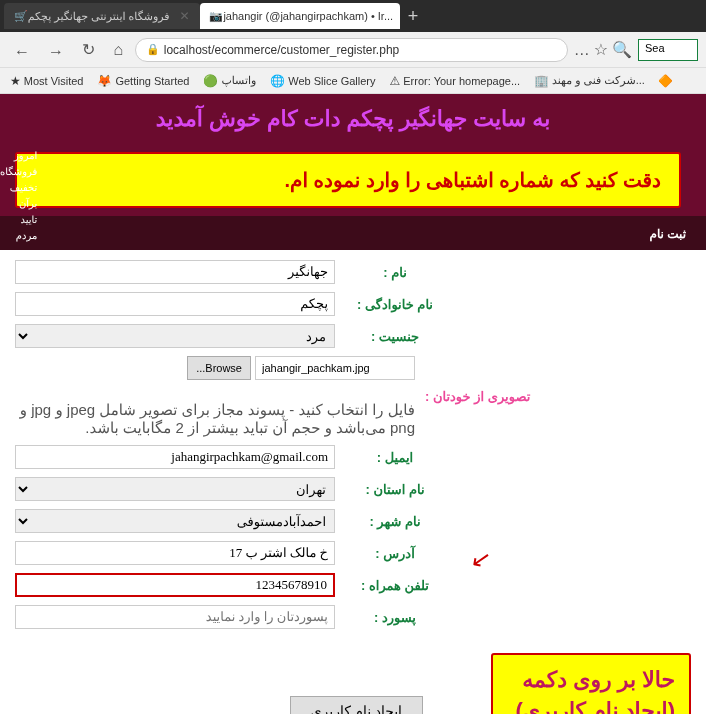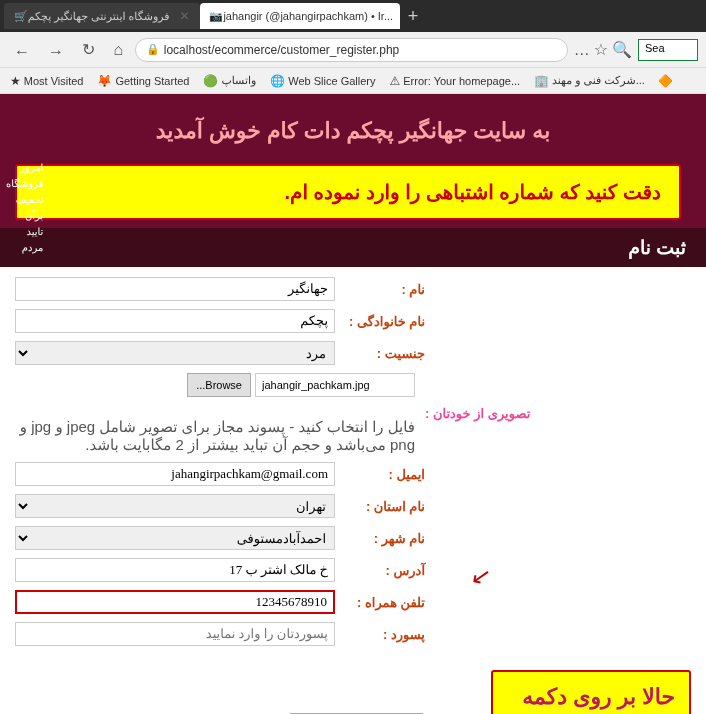--- a/index.html
+++ b/index.html
@@ -20,29 +20,29 @@
     .address-bar { flex: 1; background: #fff; border: 1px solid #ccc; border-radius: 12px; height: 24px; display: flex; align-items: center; padding: 0 10px; font-size: 12px; color: #333; overflow: hidden; white-space: nowrap; }
     .lock-icon { font-size: 11px; margin-right: 4px; color: #888; }
     .nav-actions { display: flex; gap: 4px; }
     .nav-action-btn { background: none; border: none; cursor: pointer; font-size: 16px; color: #555; }
 
     .bookmarks-bar { background: #f1f1f1; height: 26px; display: flex; align-items: center; padding: 0 4px; border-bottom: 1px solid #ddd; font-size: 11px; gap: 2px; overflow: hidden; }
     .bookmark-item { display: flex; align-items: center; padding: 2px 6px; cursor: pointer; white-space: nowrap; color: #333; font-size: 11px; border-radius: 3px; }
     .bookmark-icon { margin-right: 3px; font-size: 12px; }
 
     .page-header { background: #6b0b2e; padding: 12px 20px; text-align: center; }
-    .page-title { color: #fca5a5; font-size: 22px; font-weight: bold; font-family: Tahoma, Arial; margin-top: 12px; }
+    .page-title { color: #d946ef; font-size: 22px; font-weight: bold; font-family: Tahoma, Arial; }
     .warning-box { background: #ffff00; border: 2px solid #cc0000; padding: 14px 18px; border-radius: 3px; }
     .warning-text { font-family: Tahoma, Arial; font-size: 20px; font-weight: bold; color: #cc0000; direction: rtl; }
     .register-header { background: #3d0b1a; padding: 8px 20px; text-align: right; direction: rtl; }
-    .register-title { color: #fff; font-size: 19px; font-weight: bold; }
+    .register-title { color: #fff; font-size: 12px; font-weight: bold; }
 
     .register-form { background: #fff; padding: 10px 15px; direction: rtl; }
     .form-row { display: flex; align-items: center; margin-bottom: 8px; justify-content: flex-end; }
-    .form-label { color: #c2410c; font-size: 13px; font-weight: bold; margin-left: 10px; white-space: nowrap; min-width: 80px; text-align: right; }
+    .form-label { color: #15803d; font-size: 13px; font-weight: bold; margin-left: 20px; white-space: nowrap; min-width: 80px; text-align: center; }
     .form-input { border: 1px solid #ccc; height: 24px; padding: 2px 6px; font-size: 13px; font-family: Tahoma; text-align: right; direction: rtl; }
     .form-input-wide { width: 320px; }
     .form-select { border: 1px solid #ccc; height: 24px; padding: 2px 4px; font-size: 13px; font-family: Tahoma; direction: rtl; width: 320px; }
 
     .file-row { display: flex; align-items: center; justify-content: flex-end; margin-bottom: 8px; }
     .file-hint { color: #555; font-size: 11px; text-align: right; direction: rtl; flex: 1; }
     .file-input-area { display: flex; align-items: center; gap: 4px; }
     .file-name-box { border: 1px solid #ccc; height: 24px; padding: 2px 6px; font-size: 11px; width: 160px; text-align: left; direction: ltr; }
     .browse-btn { background: #e0e0e0; border: 1px solid #aaa; height: 24px; padding: 2px 8px; font-size: 11px; cursor: pointer; }
     .form-label-file { color: #ec4899; font-size: 13px; font-weight: bold; margin-left: 10px; white-space: nowrap; min-width: 80px; text-align: right; }
@@ -128,21 +128,21 @@
 </div>
 
 <div class="page-wrapper">
 
   <div class="page-header">
     <h1 class="page-title">به سایت جهانگیر پچکم دات کام خوش آمدید</h1>
   </div>
 
   <div style="position:relative; direction:rtl; display:flex; align-items:flex-start;">
 
-    <div style="position:absolute;left:0;top:0;color:#fff;font-size:10px;text-align:right;padding:4px 6px;line-height:1.6;max-width:100px;">
+    <div style="position:absolute;left:0;top:0;color:#fff;font-size:10px;text-align:right;padding:4px 0;line-height:1.6;max-width:100px;">
       <div>امروز</div>
       <div>فروشگاه</div>
       <div>تخفیف</div>
       <div>برآن</div>
       <div>تایید</div>
       <div>مردم</div>
     </div>
 
     <div style="flex:1;padding:8px 15px 8px 15px;margin-right:10px;">
       <div class="warning-box">

